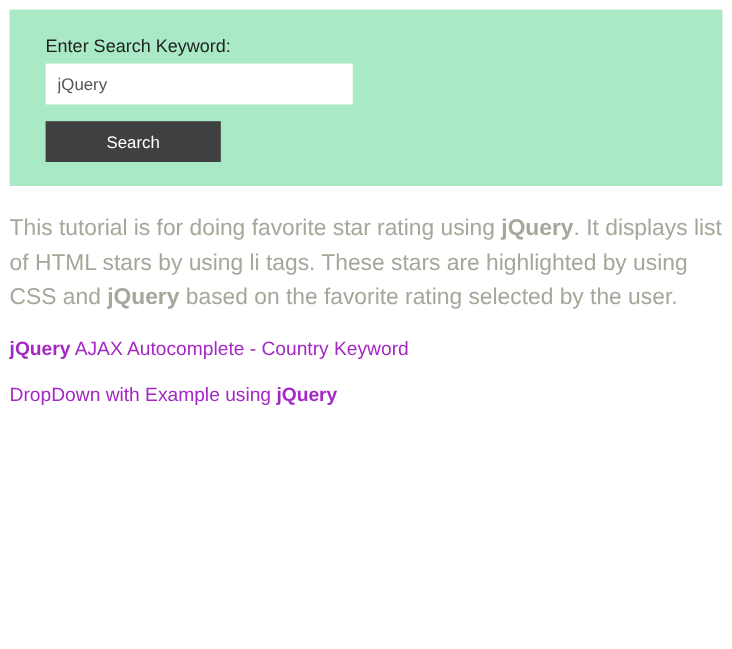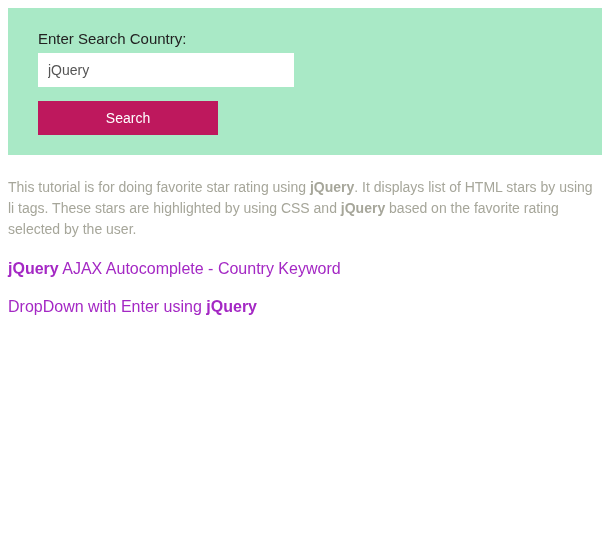--- a/index.html
+++ b/index.html
@@ -29,23 +29,23 @@
     font-size: 14px;
     border: none;
     background: #fff;
     color: #555;
     outline: none;
     display: block;
     margin-bottom: 14px;
     font-family: inherit;
   }
   .search-button {
-    width: 180px;
+    width: 146px;
     height: 34px;
-    background: #be185d;
+    background: #404040;
     color: #fff;
     border: none;
     font-size: 14px;
     cursor: pointer;
     font-family: inherit;
   }
   .result {
     margin-bottom: 20px;
   }
   .result-title {
@@ -55,46 +55,46 @@
   }
   .result-title a {
     color: #a428c4;
     text-decoration: none;
     cursor: pointer;
   }
   .result-desc {
     margin: 0;
     line-height: 1.5;
     color: #a6a69a;
-    font-size: 14px;
+    font-size: 19px;
   }
   .hl {
     font-weight: bold;
   }
 </style>
 </head>
 <body>
 
 <div class="search-box">
-  <label class="search-label">Enter Search Country:</label>
+  <label class="search-label">Enter Search Keyword:</label>
   <input type="text" class="search-input" value="jQuery" style="">
   <button class="search-button">Search</button>
 </div>
 
 <div class="result">
   <p class="result-desc">This tutorial is for doing favorite star rating using <b>jQuery</b>. It displays list of HTML stars by using li tags. These stars are highlighted by using CSS and <b>jQuery</b> based on the favorite rating selected by the user.</p>
 </div>
 
 <div class="result">
   <h3 class="result-title">
     <a>
       <span class="hl">jQuery</span><span> AJAX Autocomplete - Country Keyword</span>
     </a>
   </h3>
 </div>
 
 <div class="result">
   <h3 class="result-title">
     <a>
-      <span>DropDown with Enter using </span><span class="hl">jQuery</span><span></span>
+      <span>DropDown with Example using </span><span class="hl">jQuery</span><span></span>
     </a>
   </h3>
 </div>
 
 </body></html>

